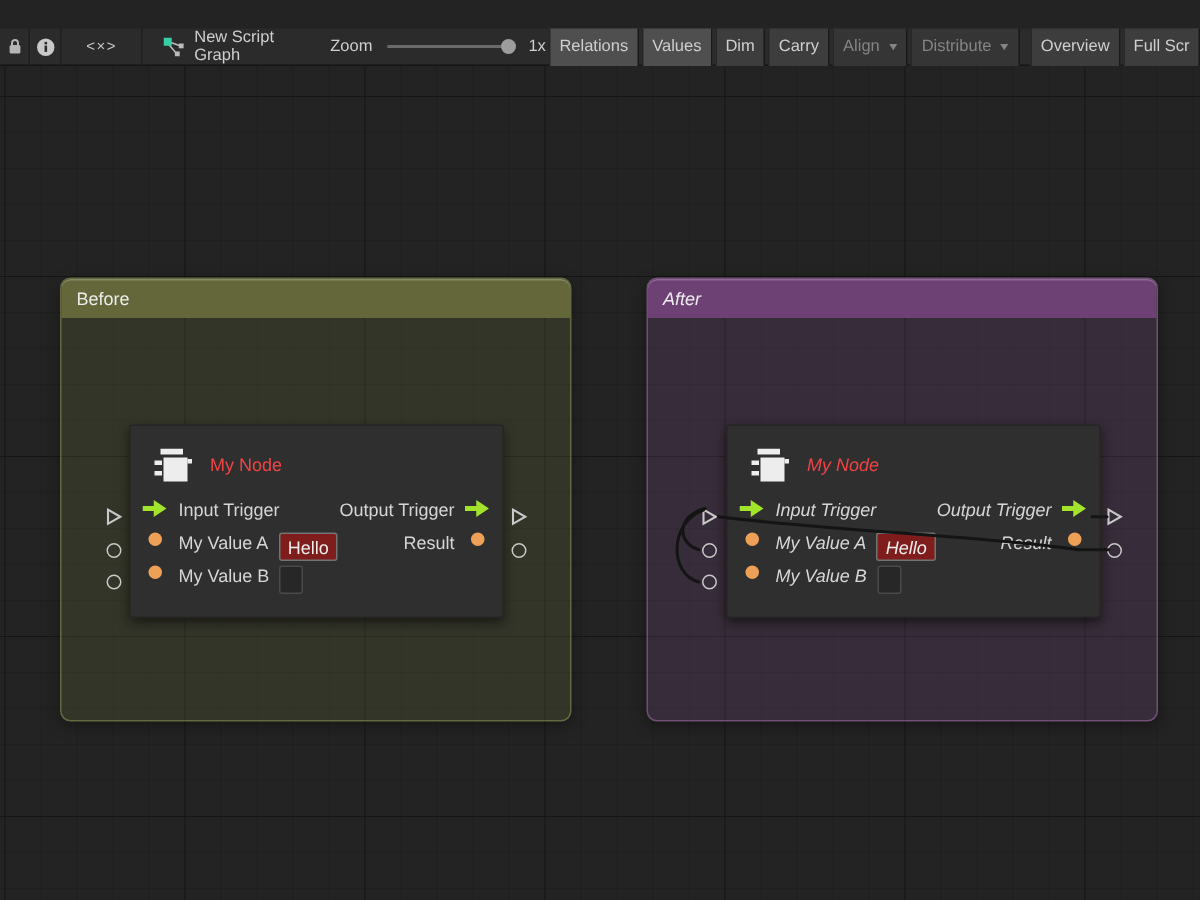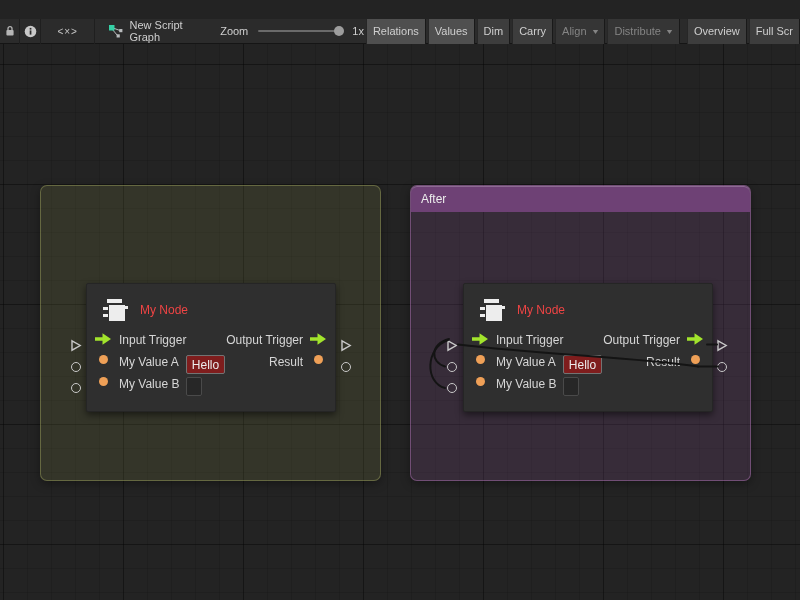--- a/index.html
+++ b/index.html
@@ -44,21 +44,21 @@
       linear-gradient(to bottom, rgba(0,0,0,0.32) 1px, transparent 1px),
       linear-gradient(to right, rgba(0,0,0,0.11) 1px, transparent 1px),
       linear-gradient(to bottom, rgba(0,0,0,0.11) 1px, transparent 1px);
     background-size:120px 120px,120px 120px,24px 24px,24px 24px;
     background-position:3px 20px,3px 20px,3px 20px,3px 20px;}
 
   
   .group{position:absolute;top:141px;width:341px;height:296px;border-radius:7px;
        box-sizing:border-box;box-shadow:0 3px 10px rgba(0,0,0,0.35);}
   .group.before{left:40px;background:rgba(133,138,70,0.18);border:1px solid rgba(150,155,90,0.5);}
-  .group.after {left:410px;background:rgba(150,90,158,0.18);border:1px solid rgba(172,112,178,0.5);}
+  .group.after {left:431px;background:rgba(150,90,158,0.18);border:1px solid rgba(172,112,178,0.5);font-style:italic;}
   .group-header{height:26px;line-height:26px;padding-left:10px;border-radius:6px 6px 0 0;
        font-size:12px;color:#ececec;box-sizing:border-box;
        box-shadow:inset 0 1px 0 rgba(255,255,255,0.22);}
   .before .group-header{background:#63673a;}
   .after  .group-header{background:#6e4175;}
 
   
   .node{position:absolute;top:97px;width:250px;height:129px;background:#2f2f2f;
        border:1px solid #252525;border-radius:2px;box-sizing:border-box;color:#d6d6d6;
        font-size:12px;box-shadow:0 3px 7px rgba(0,0,0,0.5);z-index:2;}
@@ -160,20 +160,23 @@
       </div>
       <div class="tbtn">
         <span>Full Scr</span>
       </div>
     </div>
   </div>
 
   <div class="canvas">
 
     <div class="group before">
+      <div class="group-header">
+        <span>Before</span>
+      </div>
 
       <div class="node">
         <div class="node-header">
           <span style="display:flex">
             <svg width="27" height="23" viewBox="0 0 27 23">
               <rect x="5" y="0" width="15" height="4" fill="#ededed"></rect>
               <rect x="7" y="6" width="16" height="16" fill="#ededed"></rect>
               <rect x="1" y="8" width="5" height="3" fill="#ededed"></rect>
               <rect x="1" y="15" width="5" height="3" fill="#ededed"></rect>
               <rect x="23" y="7" width="3" height="3" fill="#ededed"></rect>

